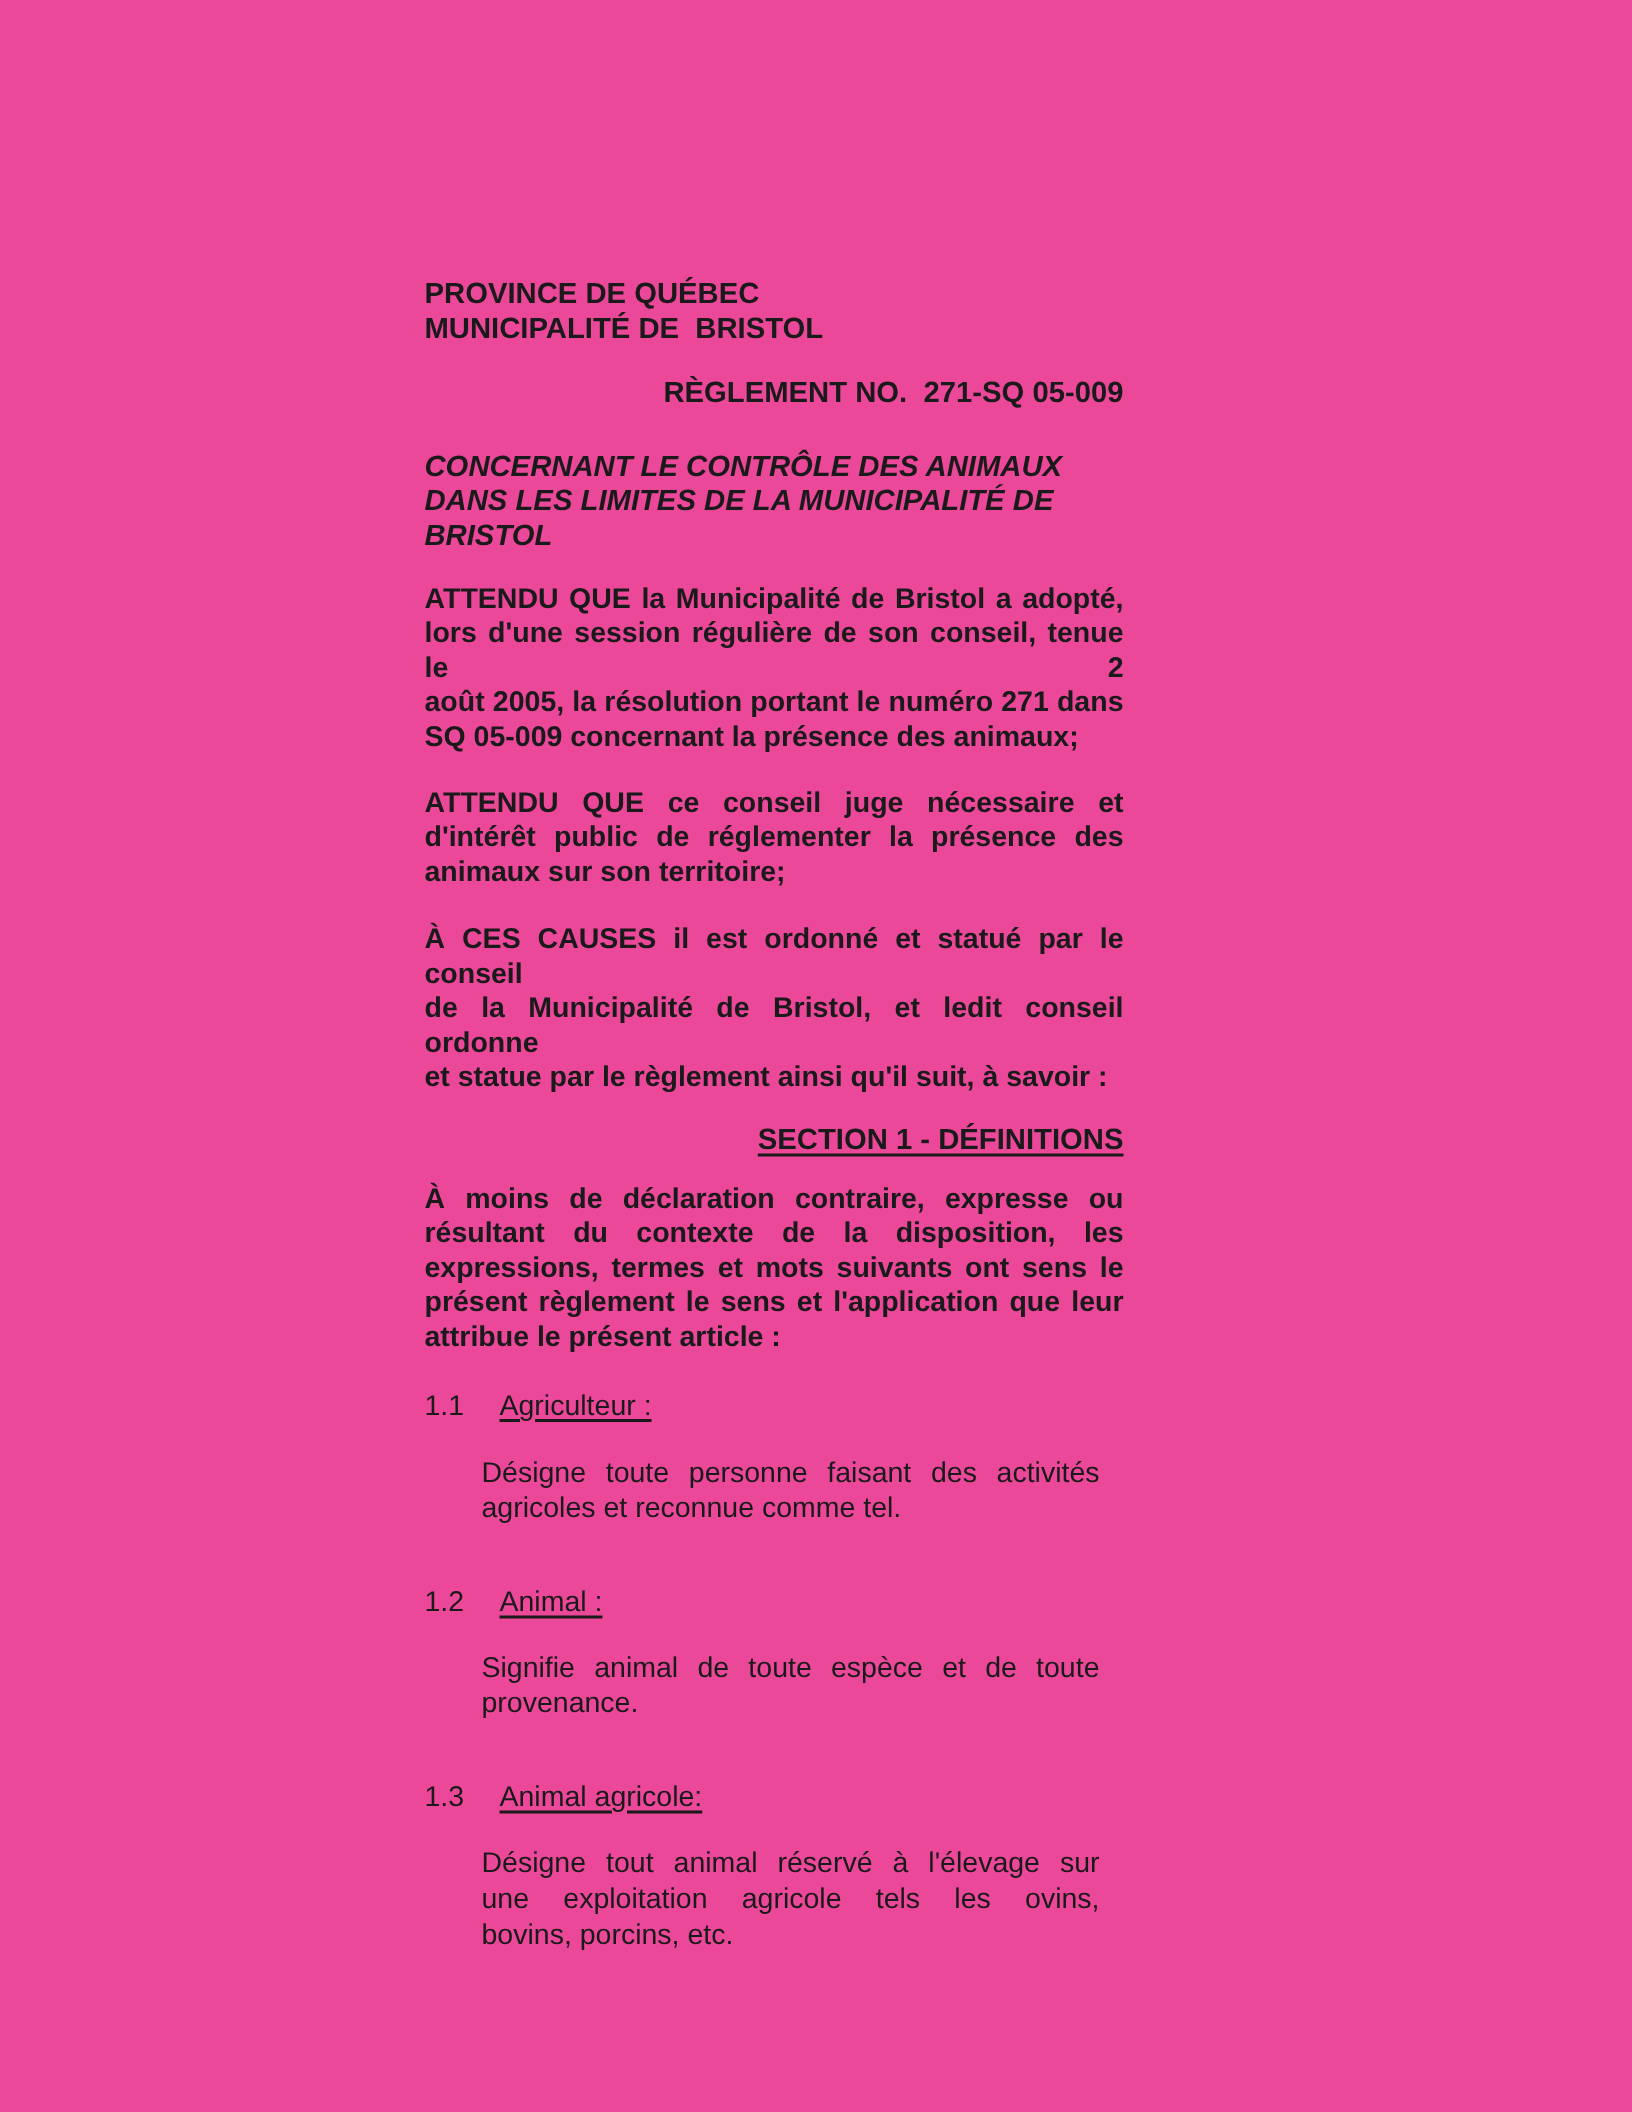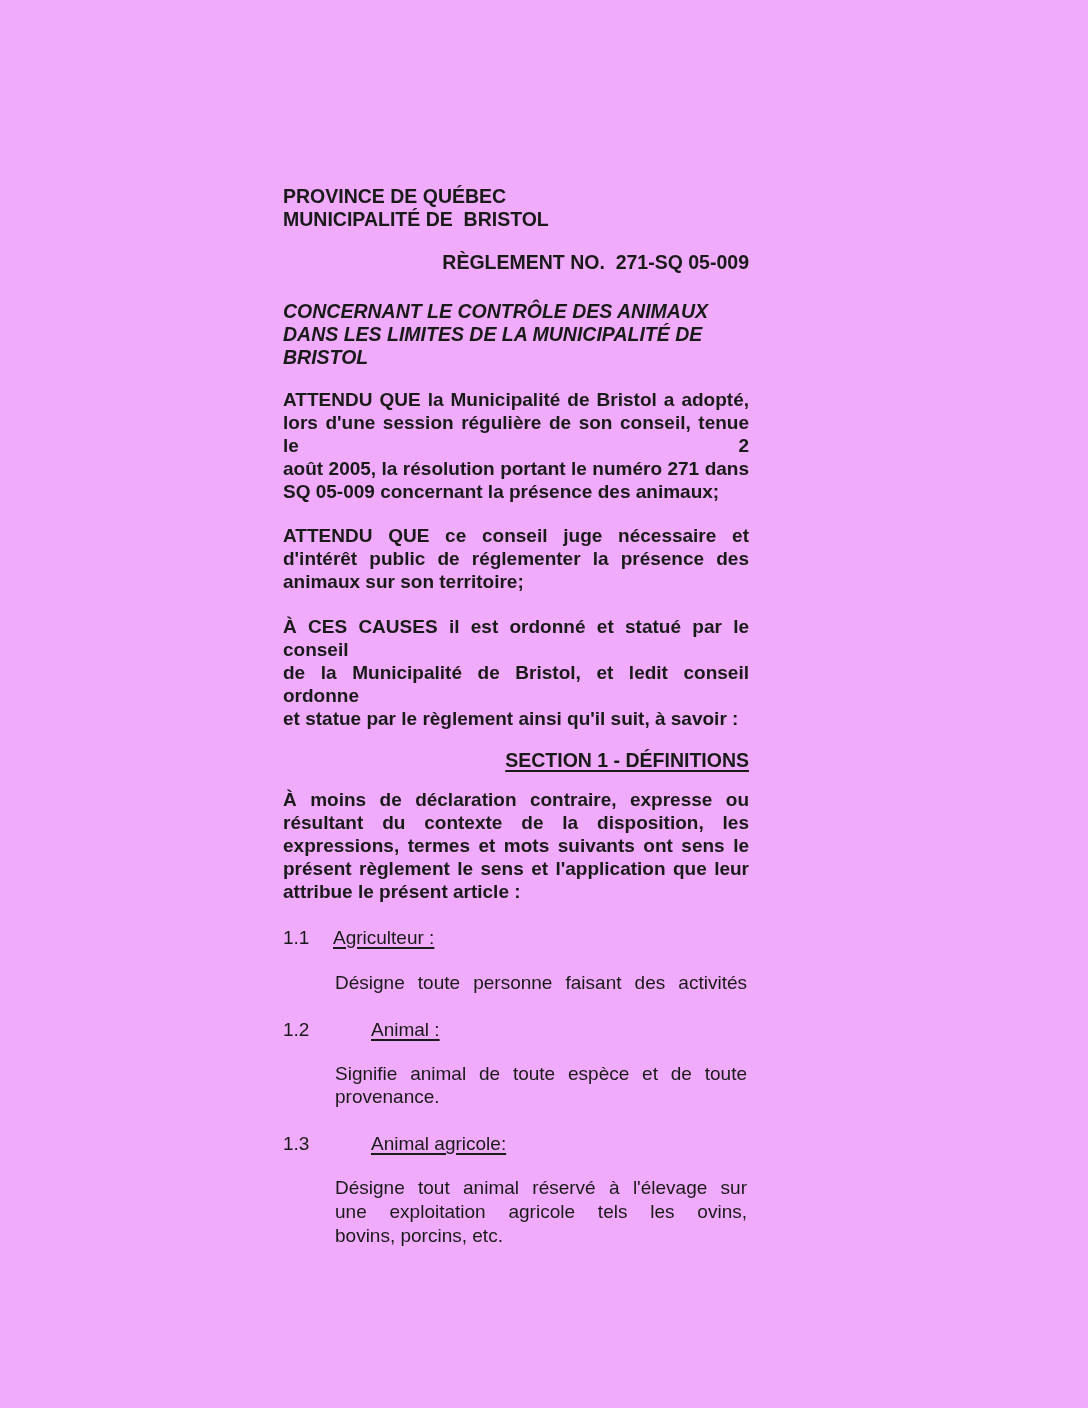--- a/index.html
+++ b/index.html
@@ -8,21 +8,21 @@
     width: 1088px;
     height: 1408px;
     position: relative;
     overflow: hidden;
     font-family: "Liberation Sans", "DejaVu Sans", sans-serif;
     color: #1a1a1a;
   }
   .page {
     position: absolute;
     inset: 0;
-    background: #f0abfc;
+    background: #ec4899;
   }
   .content {
     position: absolute;
     left: 283px;
     top: 185px;
     width: 466px;
     font-size: 19px;
     line-height: 23px;
   }
   
@@ -56,29 +56,29 @@
     text-decoration: underline;
     text-decoration-thickness: 2px;
     text-underline-offset: 3px;
     text-align: right;
   }
   .intro { margin-top: 16px; }
   .def-row {
     margin-top: 23px;
     display: flex;
   }
-  .def-row.d2, .def-row.d3 { margin-top: 24px; gap: 38px; }
+  .def-row.d2, .def-row.d3 { margin-top: 40px; }
   .def-num { flex: 0 0 50px; }
   .def-term {
     text-decoration: underline;
     text-decoration-thickness: 1.5px;
     text-underline-offset: 3px;
   }
   .def-body {
-    margin-left: 52px;
+    margin-left: 38px;
     margin-top: 22px;
     width: 412px;
   }
   .def-body.b2, .def-body.b3 { margin-top: 21px; }
   .def-body.b3 { line-height: 24px; }
 </style>
 </head>
 <body style="color: rgb(26, 26, 26); background: rgb(255, 255, 255);">
 
 <div class="page">
@@ -122,20 +122,21 @@
       <div class="jl">présent règlement le sens et l'application que leur</div>
       <div class="jlast">attribue le présent article :</div>
     </div>
 
     <div class="def-row d1">
       <span class="def-num">1.1</span>
       <span class="def-term">Agriculteur :</span>
     </div>
     <div class="def-body b1">
       <div class="jl">Désigne toute personne faisant des activités</div>
+      <div class="jlast">agricoles et reconnue comme tel.</div>
     </div>
 
     <div class="def-row d2">
       <span class="def-num">1.2</span>
       <span class="def-term">Animal :</span>
     </div>
     <div class="def-body b2">
       <div class="jl">Signifie animal de toute espèce et de toute</div>
       <div class="jlast">provenance.</div>
     </div>

